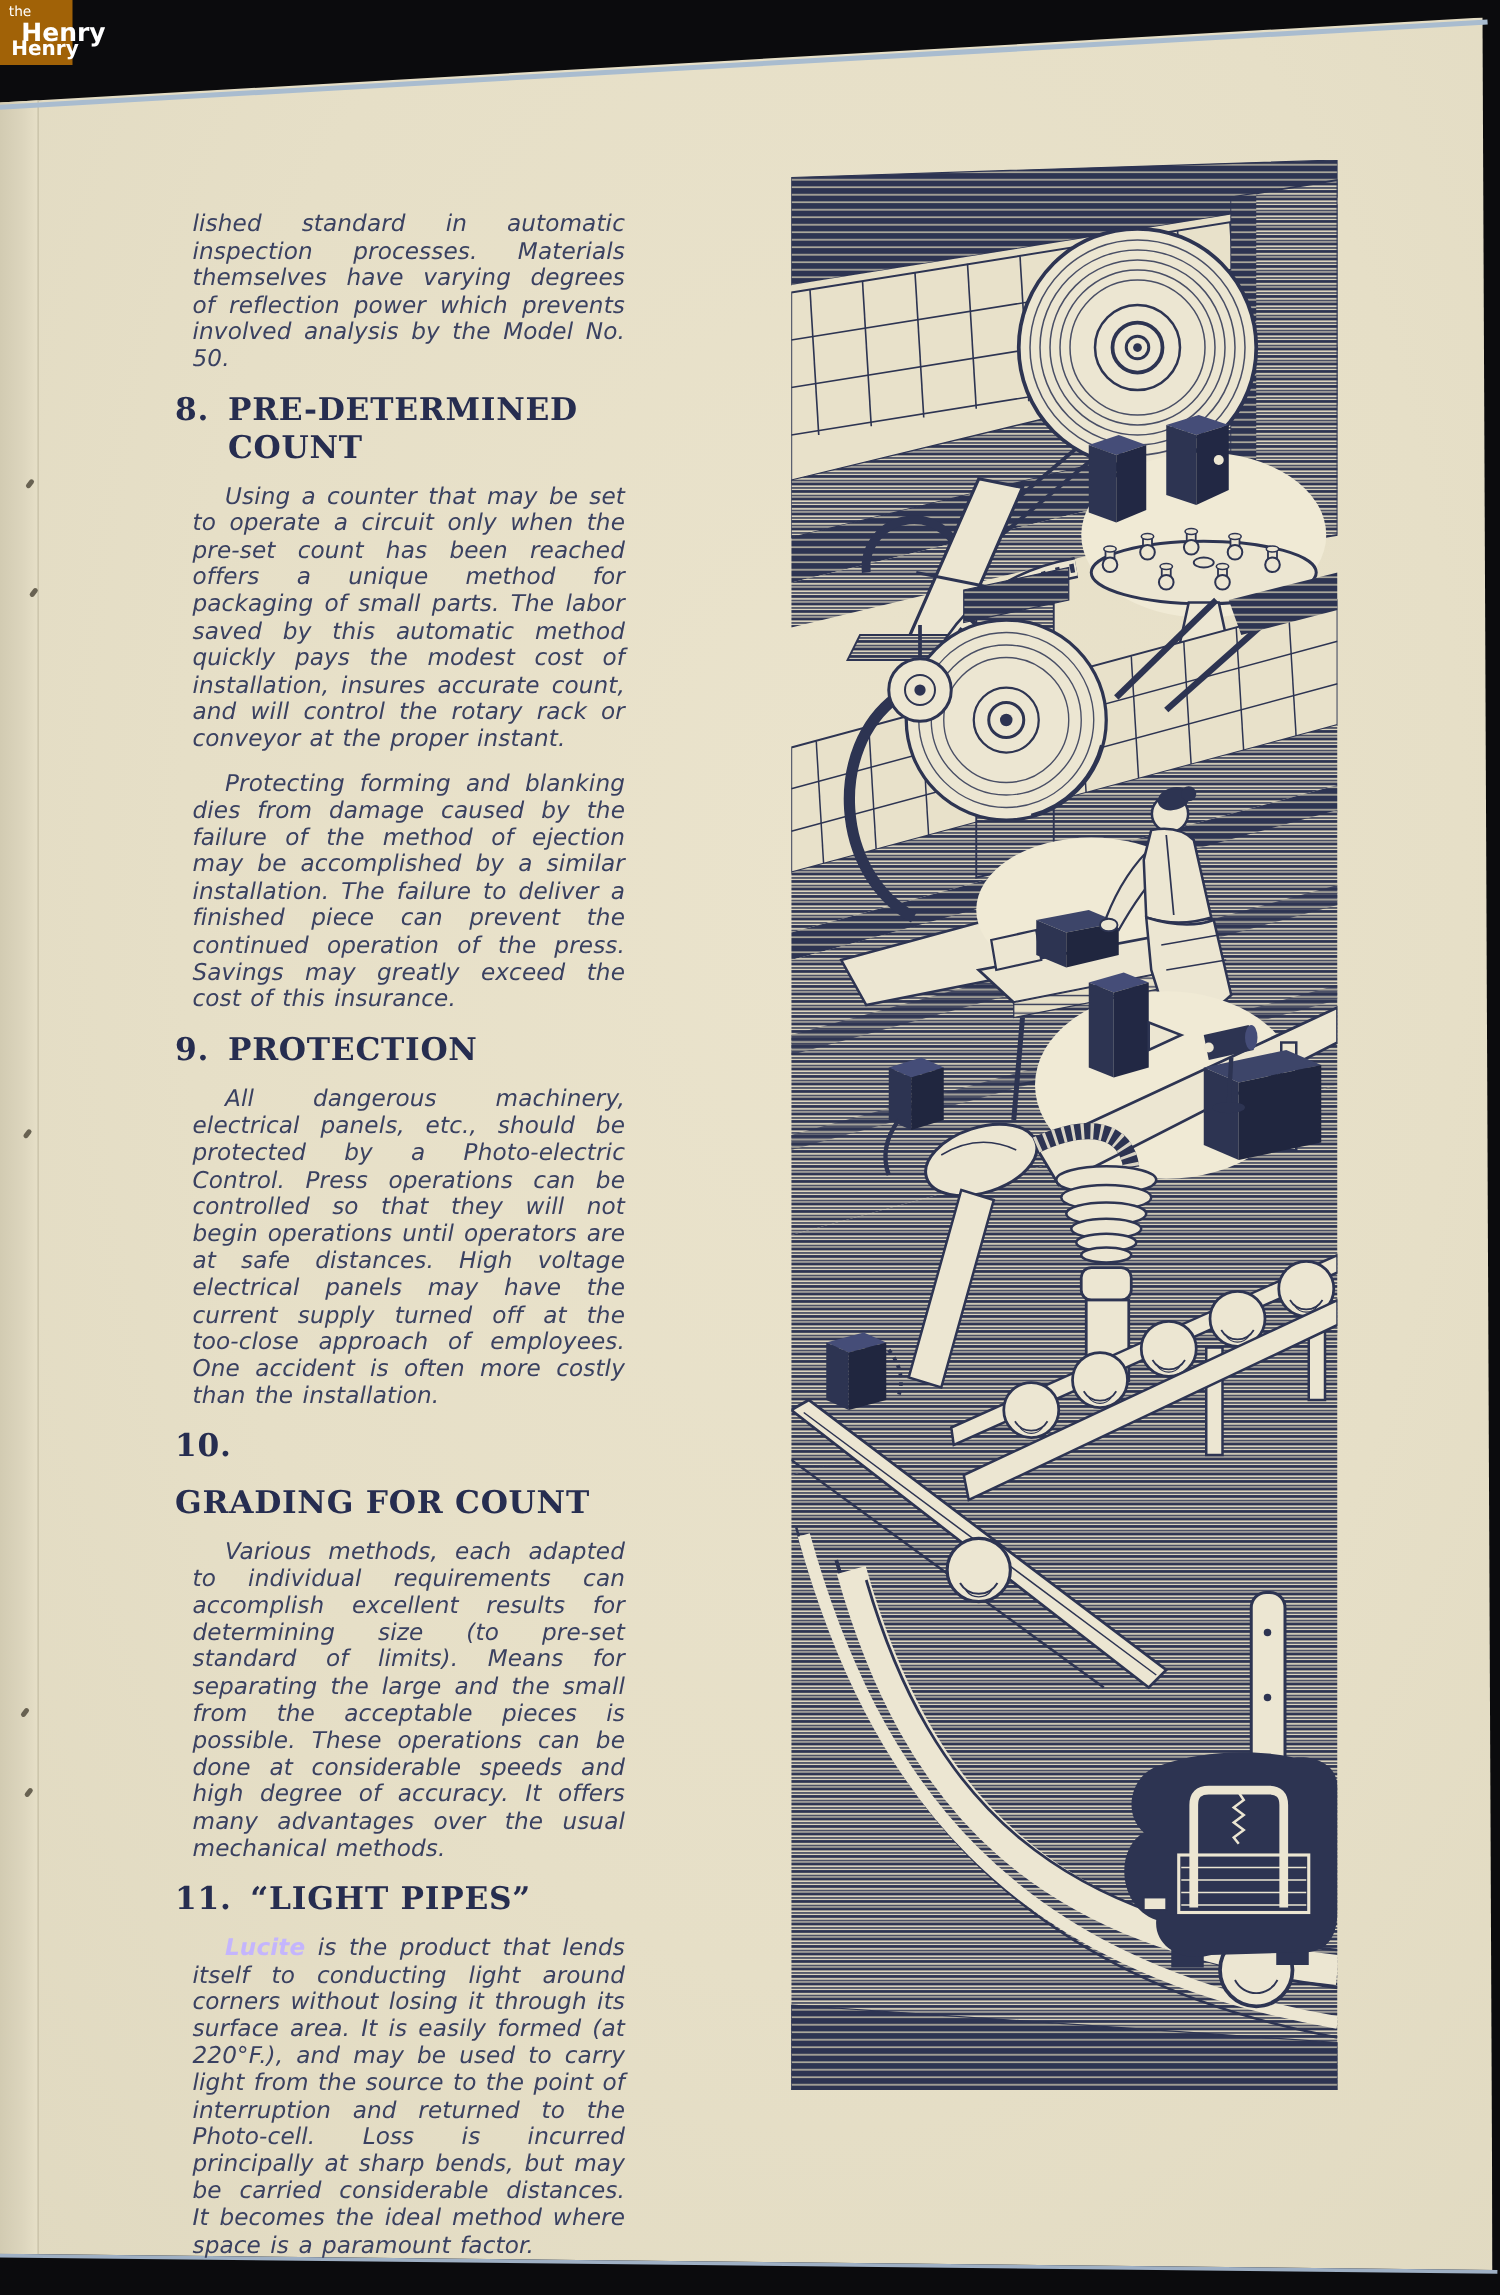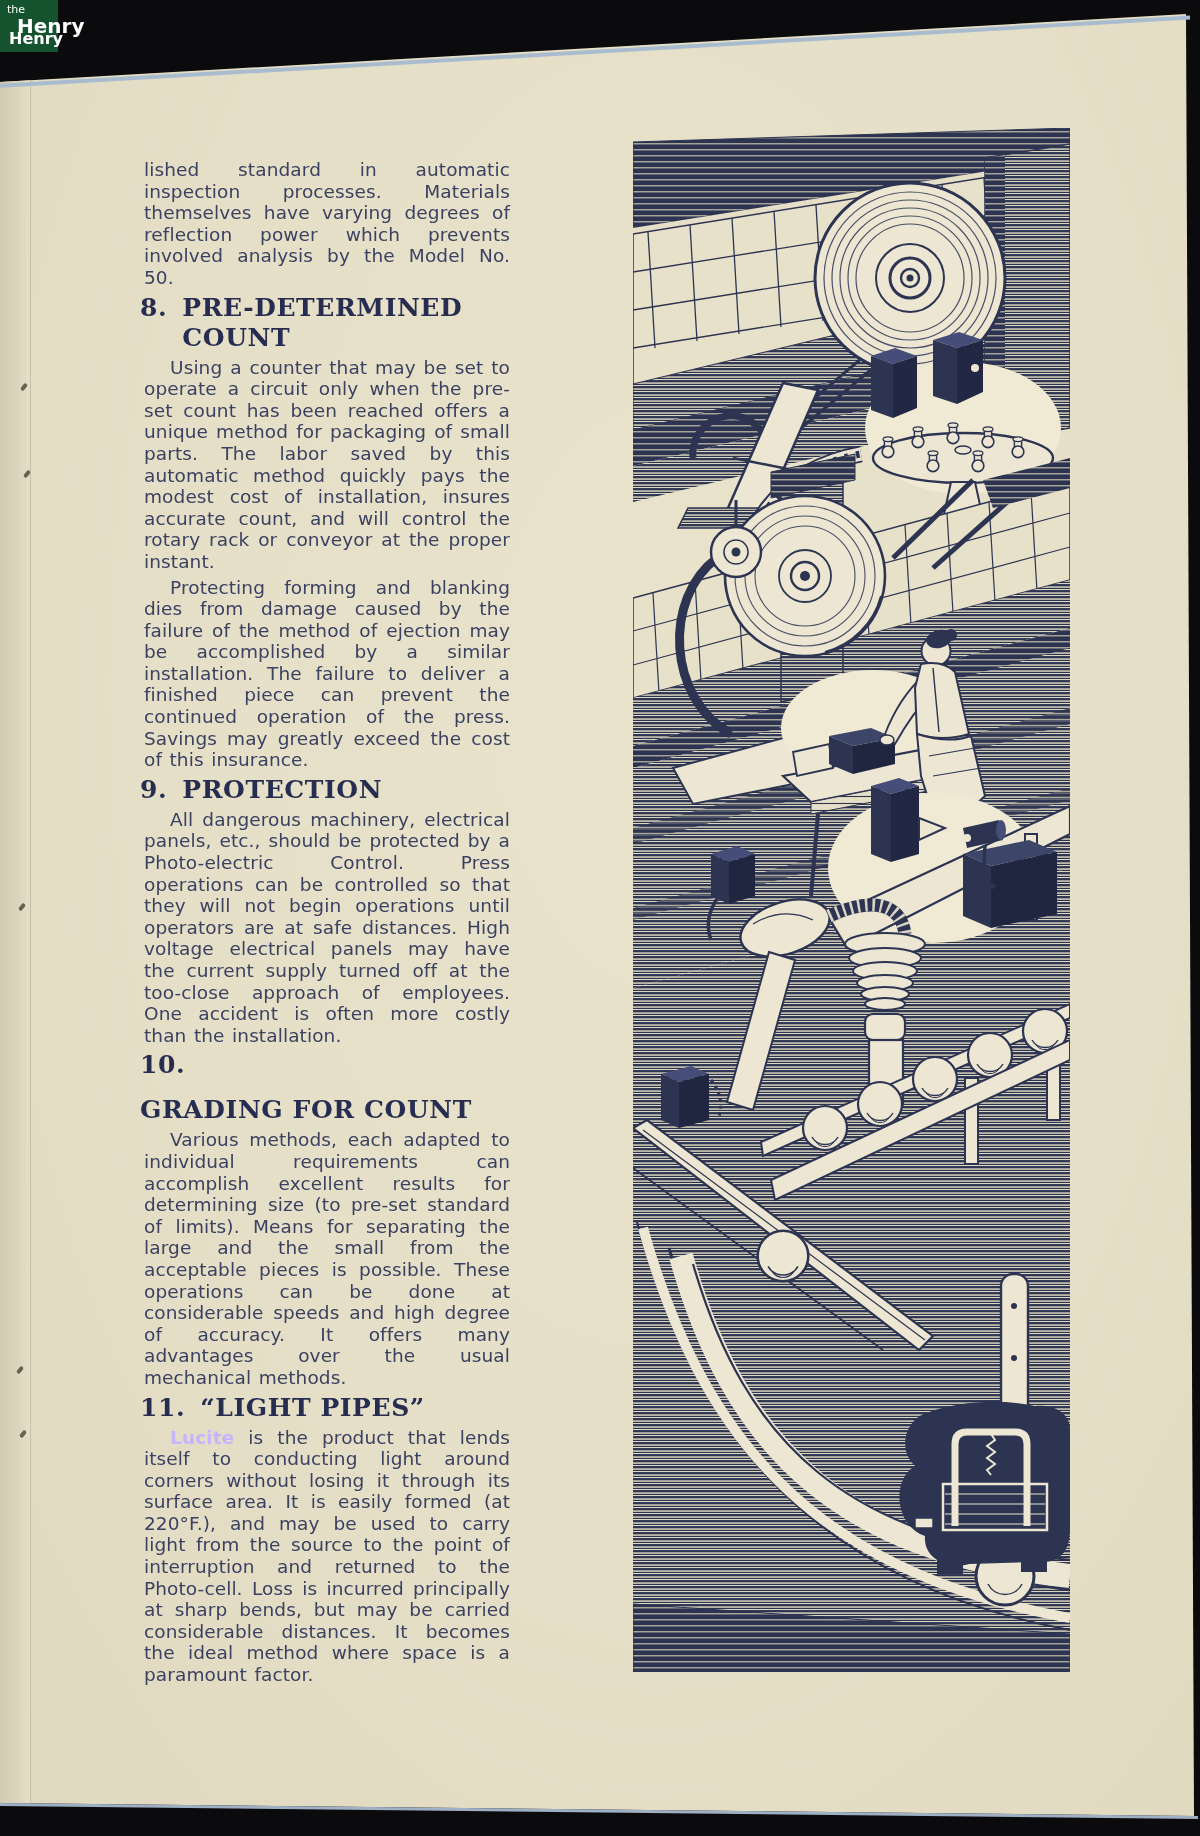--- a/index.html
+++ b/index.html
@@ -26,34 +26,34 @@
   .edge-top{
     position:absolute;left:-4px;top:84px;width:1196px;height:4px;
     background:#a9bccf;transform:rotate(-3.28deg);transform-origin:left center;
   }
   .edge-bottom{
     position:absolute;left:-4px;top:1803px;width:1202px;height:3px;
     background:#9fb0c4;transform:rotate(0.62deg);transform-origin:left center;
   }
   
   .logo{
-    position:absolute;left:0;top:0;width:58px;height:52px;background:#14532d;
+    position:absolute;left:0;top:0;width:58px;height:52px;background:#a16207;
     color:#ffffff;z-index:5;
   }
   .logo span{position:absolute;line-height:1;}
   .logo .l1{left:7px;top:4px;font-size:11px;font-weight:normal;}
   .logo .l2{left:17px;top:16px;font-size:20px;font-weight:bold;}
   .logo .l3{left:9px;top:31px;font-size:16px;font-weight:bold;}
   
   .col{
     position:absolute;left:140px;top:155px;width:374px;
     color:#3a4161;font-size:18.5px;line-height:21.6px;
     text-align:justify;letter-spacing:0.1px;word-spacing:1.5px;
   }
-  .col p{margin:4px;text-indent:26px;}
+  .col p{margin:14px;text-indent:26px;font-style:italic;}
   .col p.intro{text-indent:0;}
   .col h2{
     display:flex;gap:15px;margin:0;
     font-family:"DejaVu Serif",serif;font-weight:bold;
     font-size:25px;line-height:30px;color:#262d50;letter-spacing:0.6px;
     text-align:left;word-spacing:normal;
   }
   .col h2 .ht span{display:block;}
   .m-h8{margin-top:37px;}
   .m-p2{margin-top:19px;}

